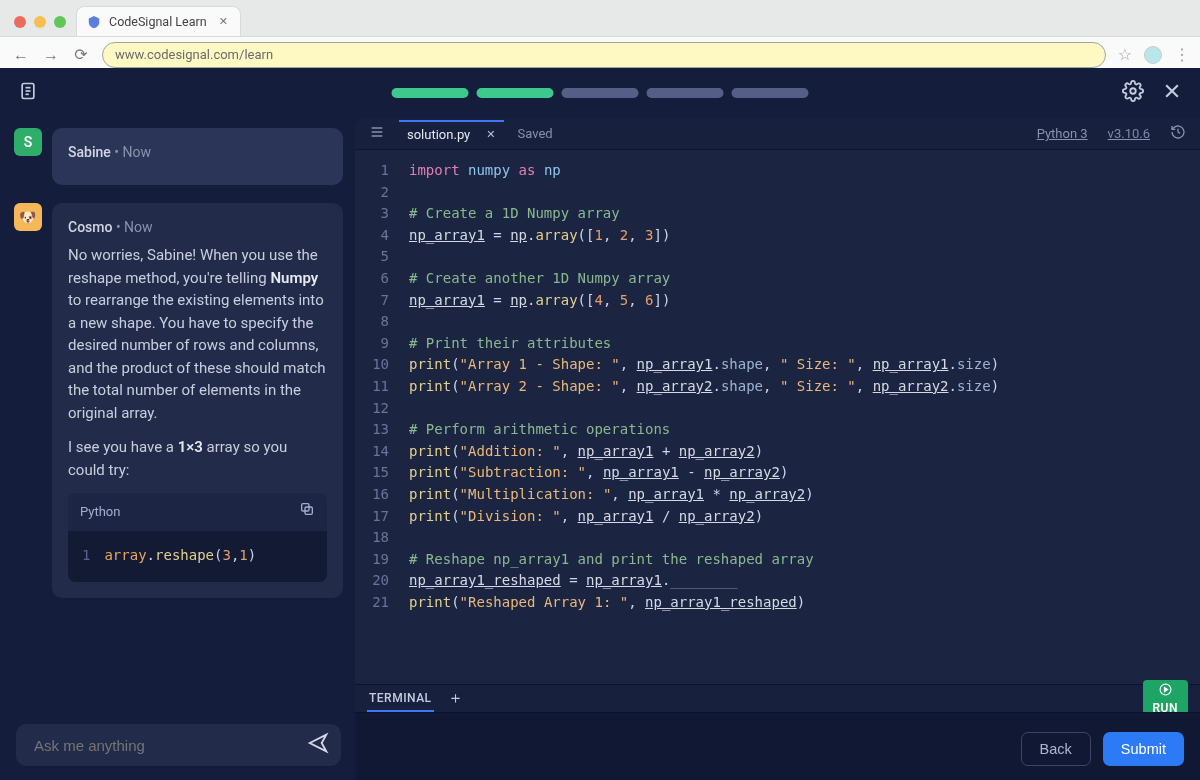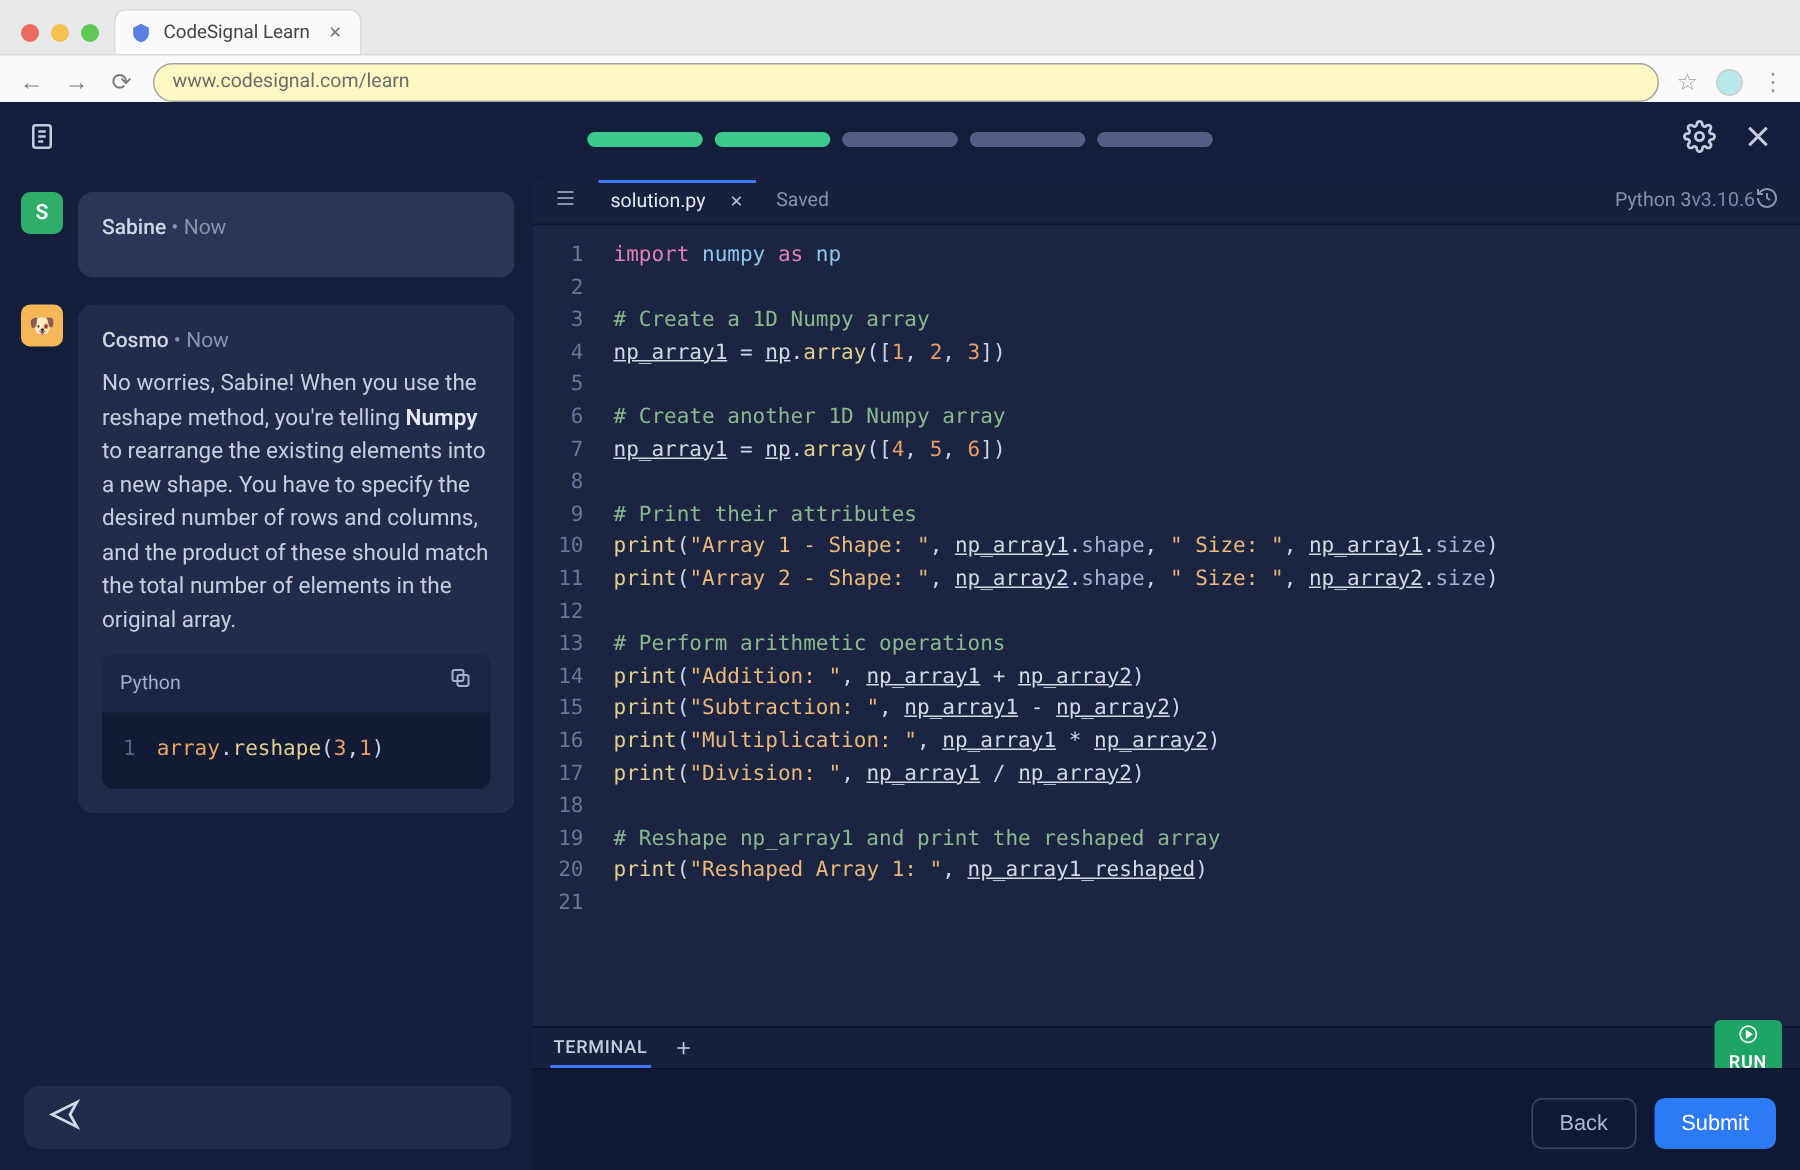--- a/index.html
+++ b/index.html
@@ -75,21 +75,21 @@
   .code-txt { color:#cbd2e8; }
   .ask-box { background:var(--bg-panel); border-radius:10px; height:42px; display:flex; align-items:center; padding:0 12px 0 16px; margin:2px 2px 0px 2px; }
   .ask-box input { flex:1; background:transparent; border:none; outline:none; color:var(--text-soft); font-size:15px; }
   .send-ico{color:#d4d9ea;}
 
   
   .editor-col { flex:1; display:flex; flex-direction:column; min-width:0; border-top-left-radius:10px; overflow:hidden; }
   .editor-top { height:32px; background:var(--bg-editor-top); display:flex; align-items:center; gap:14px; padding:0 14px; font-size:13px; color:var(--text-muted); border-bottom:1px solid #0e1530;}
   .file-tab { display:flex; align-items:center; gap:16px; color:#e4e8f3; padding:5px 8px; border-top:2px solid #3d78ff; }
   .file-x{color:#b9c0da;font-size:11px;}
-  .editor-right { margin-left:auto; display:flex; align-items:center; gap:0; }
+  .editor-right { margin-left:auto; display:flex; align-items:center; gap:20px;text-decoration:underline; }
 
   .code-area { flex:1; background:var(--bg-editor); display:flex; font-family:Menlo,Consolas,monospace; font-size:14px; line-height:21.6px; overflow:auto; }
   .gutter { background:var(--bg-editor); color:#6b7499; text-align:right; padding:10px 12px 0 0; width:46px; }
   .gutter div{ height:21.6px; }
   .code-lines { padding:10px 0 0 8px; color:var(--text-soft); }
   .code-lines .ln { height:21.6px; white-space:pre; }
   .ck-kw{color:#e17fb7;} 
   .ck-mod{color:#8fc5ee;}
   .ck-var{color:#d5d9e6;text-decoration:underline;}
   .ck-cmt{color:#8ab98f;}
@@ -194,40 +194,42 @@
           </div>
         </div>
 
         <div class="msg-row">
           <div class="msg-ava ava-bot">
             <span>🐶</span>
           </div>
           <div class="bubble alt">
             <div class="meta"><b>Cosmo</b> • <span>Now</span></div>
             <p><span>No worries, Sabine! When you use the reshape method, you're telling </span><span style="font-weight:600;color:#e6e9f3">Numpy</span><span> to rearrange the existing elements into a new shape. You have to specify the desired number of rows and columns, and the product of these should match the total number of elements in the original array.</span></p>
+            <p><span>I see you have a </span><span style="font-weight:600;color:#e6e9f3">1×3</span><span> array so you could try:</span></p>
             <div class="code-card">
               <div class="code-head">
                 <span>Python</span>
                 <span class="copy-ico">
                   <svg width="16" height="16" viewBox="0 0 24 24" fill="none" stroke="currentColor" stroke-width="2">
                       <rect x="9" y="9" width="11" height="11" rx="2"></rect>
                       <rect x="4" y="4" width="11" height="11" rx="2"></rect>
                     </svg>
                 </span>
               </div>
               <div class="code-body">
                 <span class="code-ln">1</span>
                 <span class="code-txt"><span style="color:#e9a664">array</span><span style="color:#cbd2e8">.</span><span style="color:#e1d08f">reshape</span><span style="color:#cbd2e8">(</span><span style="color:#e79e67">3</span><span style="color:#cbd2e8">,</span><span style="color:#e79e67">1</span><span style="color:#cbd2e8">)</span></span>
               </div>
             </div>
           </div>
         </div>
 
       </div>
       <div class="ask-box">
+        <input placeholder="Ask me anything" style="">
         <span class="send-ico">
           <svg width="22" height="22" viewBox="0 0 24 24" fill="none" stroke="currentColor" stroke-width="2">
               <path d="M3 12l18-9-5 9 5 9-18-9z"></path>
             </svg>
         </span>
       </div>
     </div>
 
     <div class="editor-col">
       <div class="editor-top">
@@ -293,20 +295,21 @@
             <div class="ln"><span class="ck-fn">print</span><span class="ck-op">(</span><span class="ck-str">"Array 1 - Shape: "</span><span class="ck-op">, </span><span class="ck-var">np_array1</span><span class="ck-op">.</span><span class="ck-attr">shape</span><span class="ck-op">, </span><span class="ck-str">" Size: "</span><span class="ck-op">, </span><span class="ck-var">np_array1</span><span class="ck-op">.</span><span class="ck-attr">size</span><span class="ck-op">)</span></div>
             <div class="ln"><span class="ck-fn">print</span><span class="ck-op">(</span><span class="ck-str">"Array 2 - Shape: "</span><span class="ck-op">, </span><span class="ck-var">np_array2</span><span class="ck-op">.</span><span class="ck-attr">shape</span><span class="ck-op">, </span><span class="ck-str">" Size: "</span><span class="ck-op">, </span><span class="ck-var">np_array2</span><span class="ck-op">.</span><span class="ck-attr">size</span><span class="ck-op">)</span></div>
             <div class="ln"></div>
             <div class="ln"><span class="ck-cmt"># Perform arithmetic operations</span></div>
             <div class="ln"><span class="ck-fn">print</span><span class="ck-op">(</span><span class="ck-str">"Addition: "</span><span class="ck-op">, </span><span class="ck-var">np_array1</span><span class="ck-op"> + </span><span class="ck-var">np_array2</span><span class="ck-op">)</span></div>
             <div class="ln"><span class="ck-fn">print</span><span class="ck-op">(</span><span class="ck-str">"Subtraction: "</span><span class="ck-op">, </span><span class="ck-var">np_array1</span><span class="ck-op"> - </span><span class="ck-var">np_array2</span><span class="ck-op">)</span></div>
             <div class="ln"><span class="ck-fn">print</span><span class="ck-op">(</span><span class="ck-str">"Multiplication: "</span><span class="ck-op">, </span><span class="ck-var">np_array1</span><span class="ck-op"> * </span><span class="ck-var">np_array2</span><span class="ck-op">)</span></div>
             <div class="ln"><span class="ck-fn">print</span><span class="ck-op">(</span><span class="ck-str">"Division: "</span><span class="ck-op">, </span><span class="ck-var">np_array1</span><span class="ck-op"> / </span><span class="ck-var">np_array2</span><span class="ck-op">)</span></div>
             <div class="ln"></div>
             <div class="ln"><span class="ck-cmt"># Reshape np_array1 and print the reshaped array</span></div>
+            <div class="ln"><span class="ck-var">np_array1_reshaped</span><span class="ck-op"> = </span><span class="ck-var">np_array1</span><span class="ck-op">.</span><span class="blank">________</span></div>
             <div class="ln"><span class="ck-fn">print</span><span class="ck-op">(</span><span class="ck-str">"Reshaped Array 1: "</span><span class="ck-op">, </span><span class="ck-var">np_array1_reshaped</span><span class="ck-op">)</span></div>
           </div>
       </div>
 
       <div class="terminal-bar">
         <span class="term-tab">TERMINAL</span>
         <span class="plus">＋</span>
         <span class="run-btn">
           <svg width="13" height="13" viewBox="0 0 24 24" fill="none" stroke="currentColor" stroke-width="2">
               <circle cx="12" cy="12" r="10"></circle>

